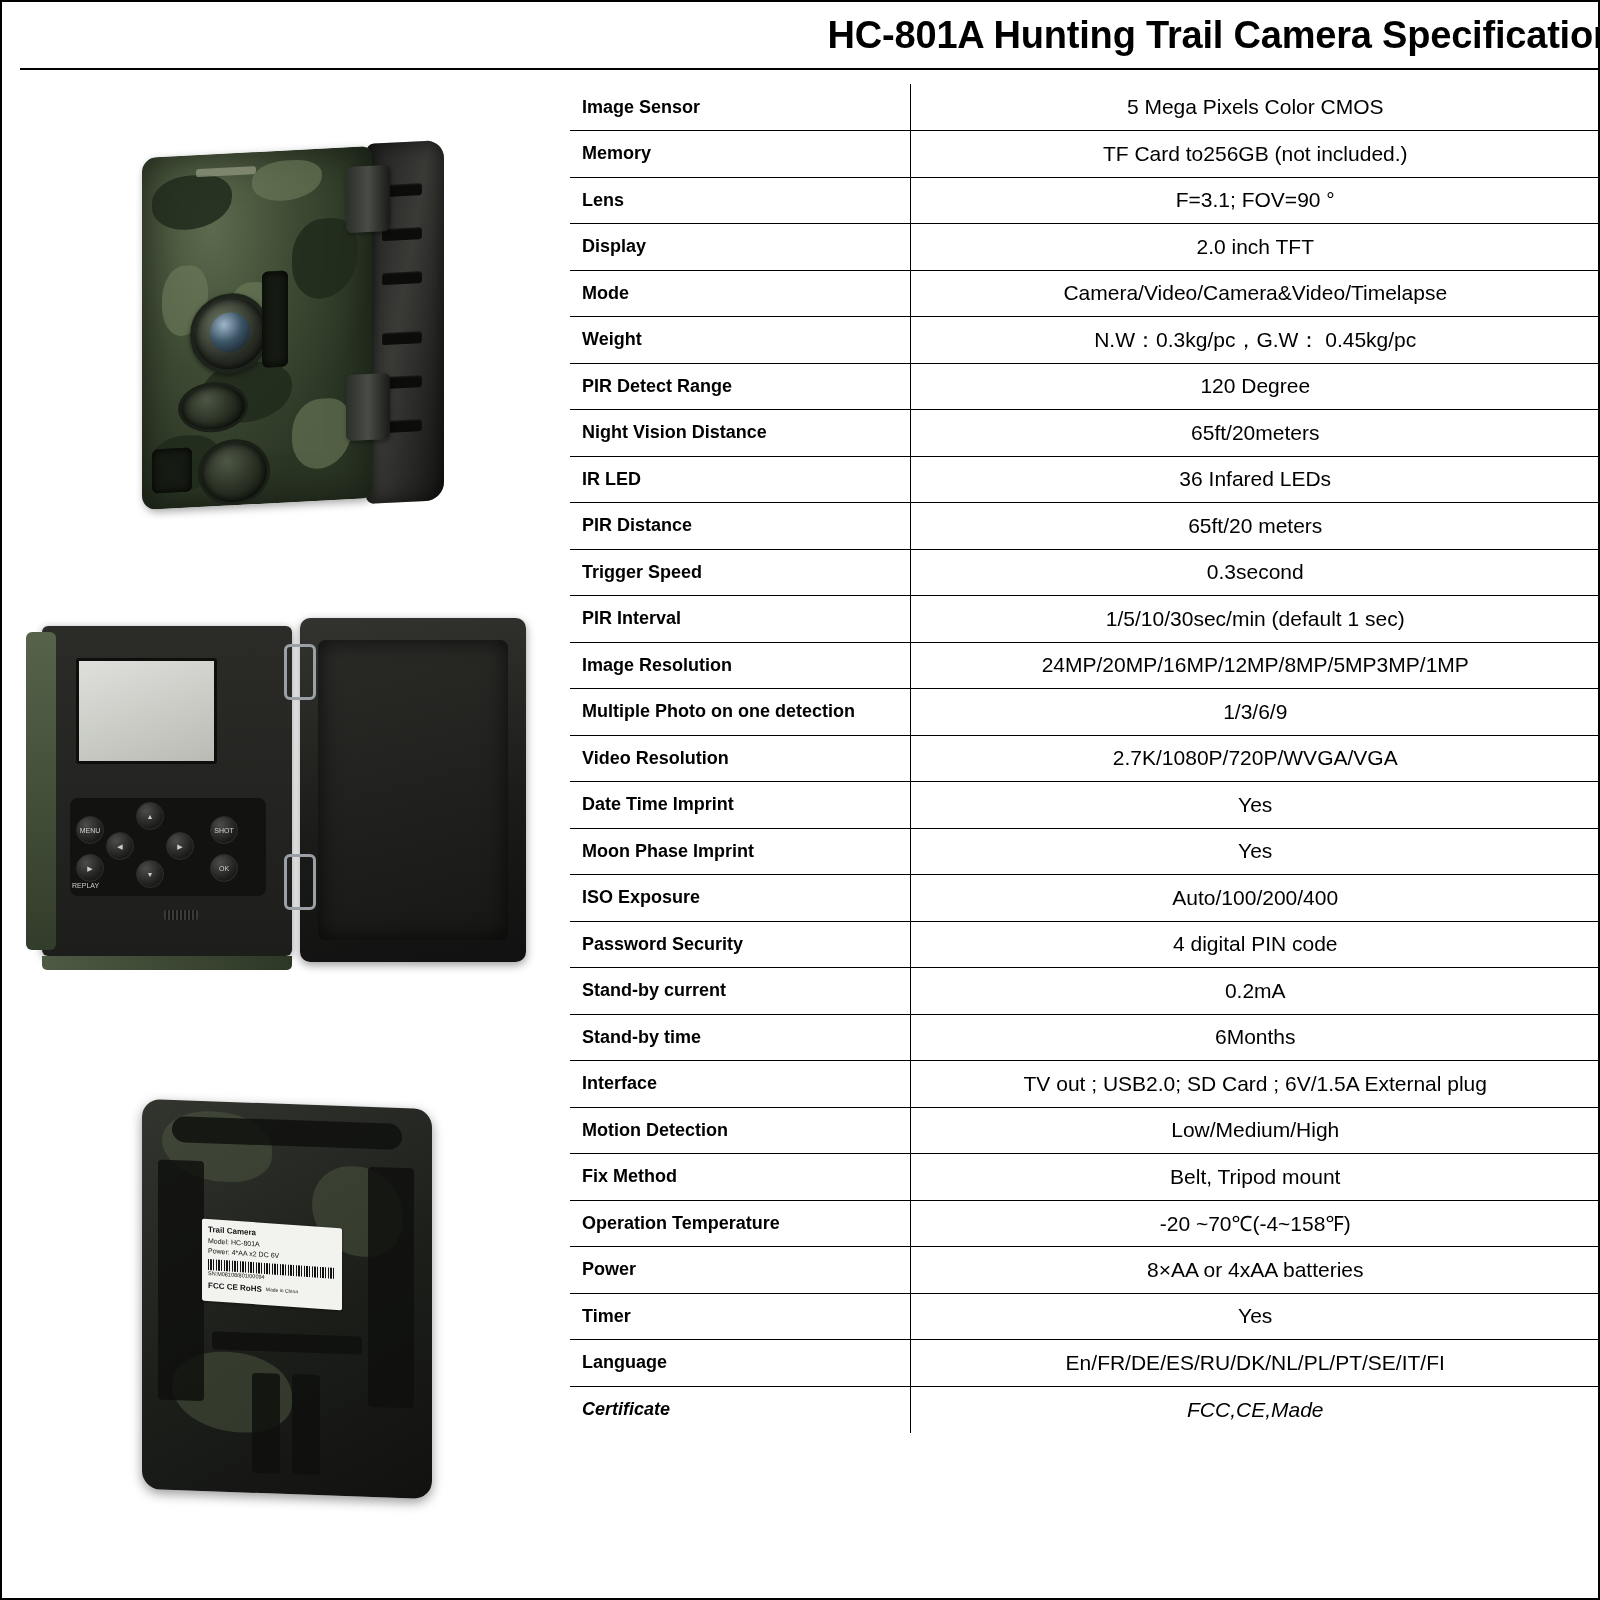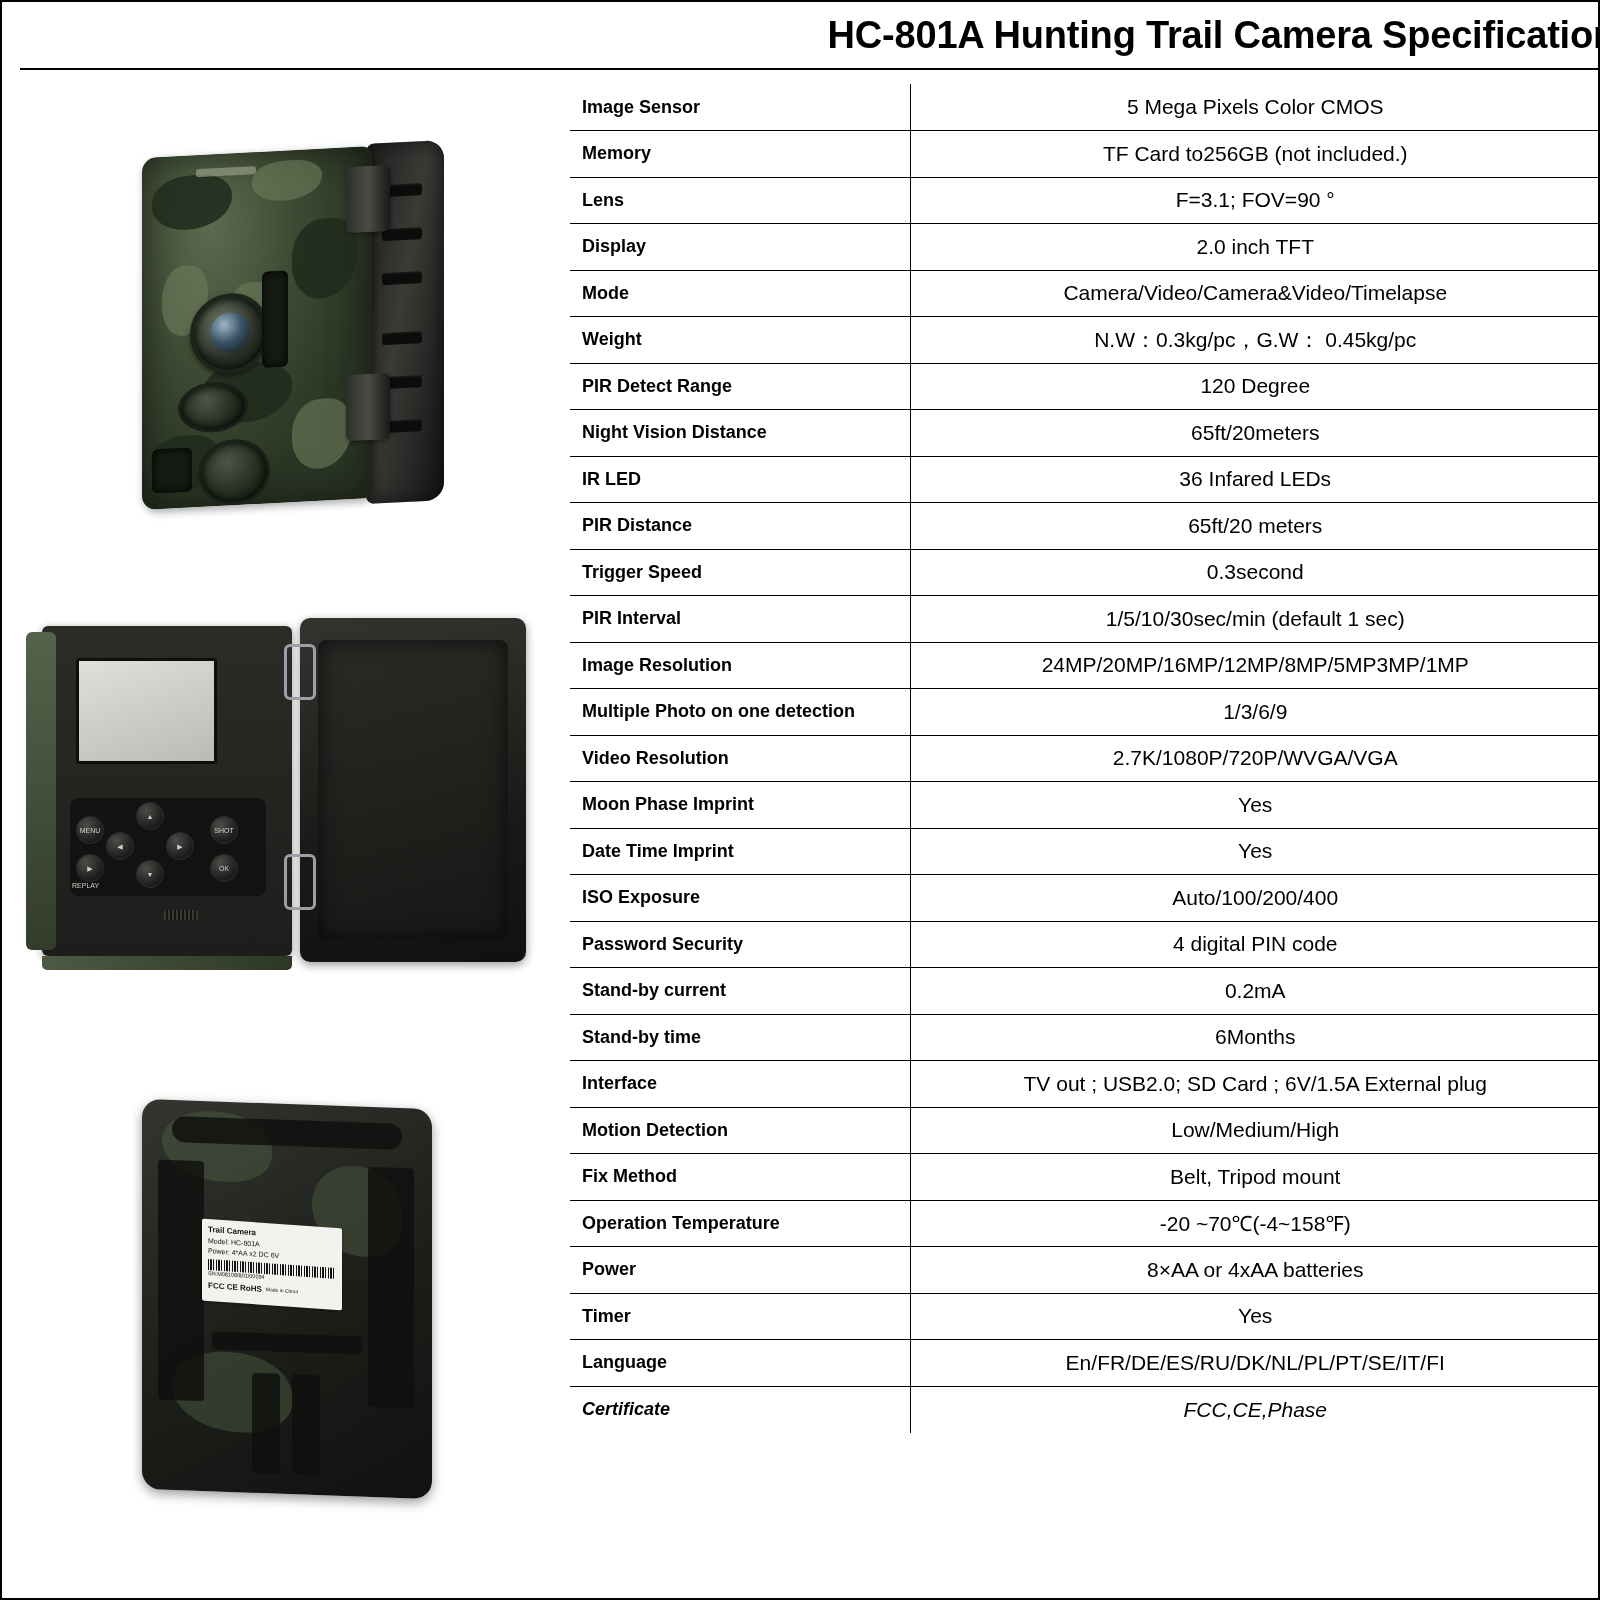--- a/index.html
+++ b/index.html
@@ -453,28 +453,28 @@
           </tr>
           <tr>
             <td class="k">Multiple Photo on one detection</td>
             <td class="v">1/3/6/9</td>
           </tr>
           <tr>
             <td class="k">Video Resolution</td>
             <td class="v">2.7K/1080P/720P/WVGA/VGA</td>
           </tr>
           <tr>
+            <td class="k">Date Time  Imprint</td>
+            <td class="v">Yes</td>
+          </tr>
+          <tr>
             <td class="k">Moon Phase  Imprint</td>
             <td class="v">Yes</td>
           </tr>
           <tr>
-            <td class="k">Date Time  Imprint</td>
-            <td class="v">Yes</td>
-          </tr>
-          <tr>
             <td class="k">ISO Exposure</td>
             <td class="v">Auto/100/200/400</td>
           </tr>
           <tr>
             <td class="k">Password Security</td>
             <td class="v">4 digital PIN code</td>
           </tr>
           <tr>
             <td class="k">Stand-by current</td>
             <td class="v">0.2mA</td>
@@ -506,19 +506,19 @@
           <tr>
             <td class="k">Timer</td>
             <td class="v">Yes</td>
           </tr>
           <tr>
             <td class="k">Language</td>
             <td class="v">En/FR/DE/ES/RU/DK/NL/PL/PT/SE/IT/FI</td>
           </tr>
           <tr>
             <td class="k">Certificate</td>
-            <td class="v">FCC,CE,Phase</td>
+            <td class="v">FCC,CE,Made</td>
           </tr>
         </tbody>
     </table>
   </div>
 
 </div>
 
 </body></html>

